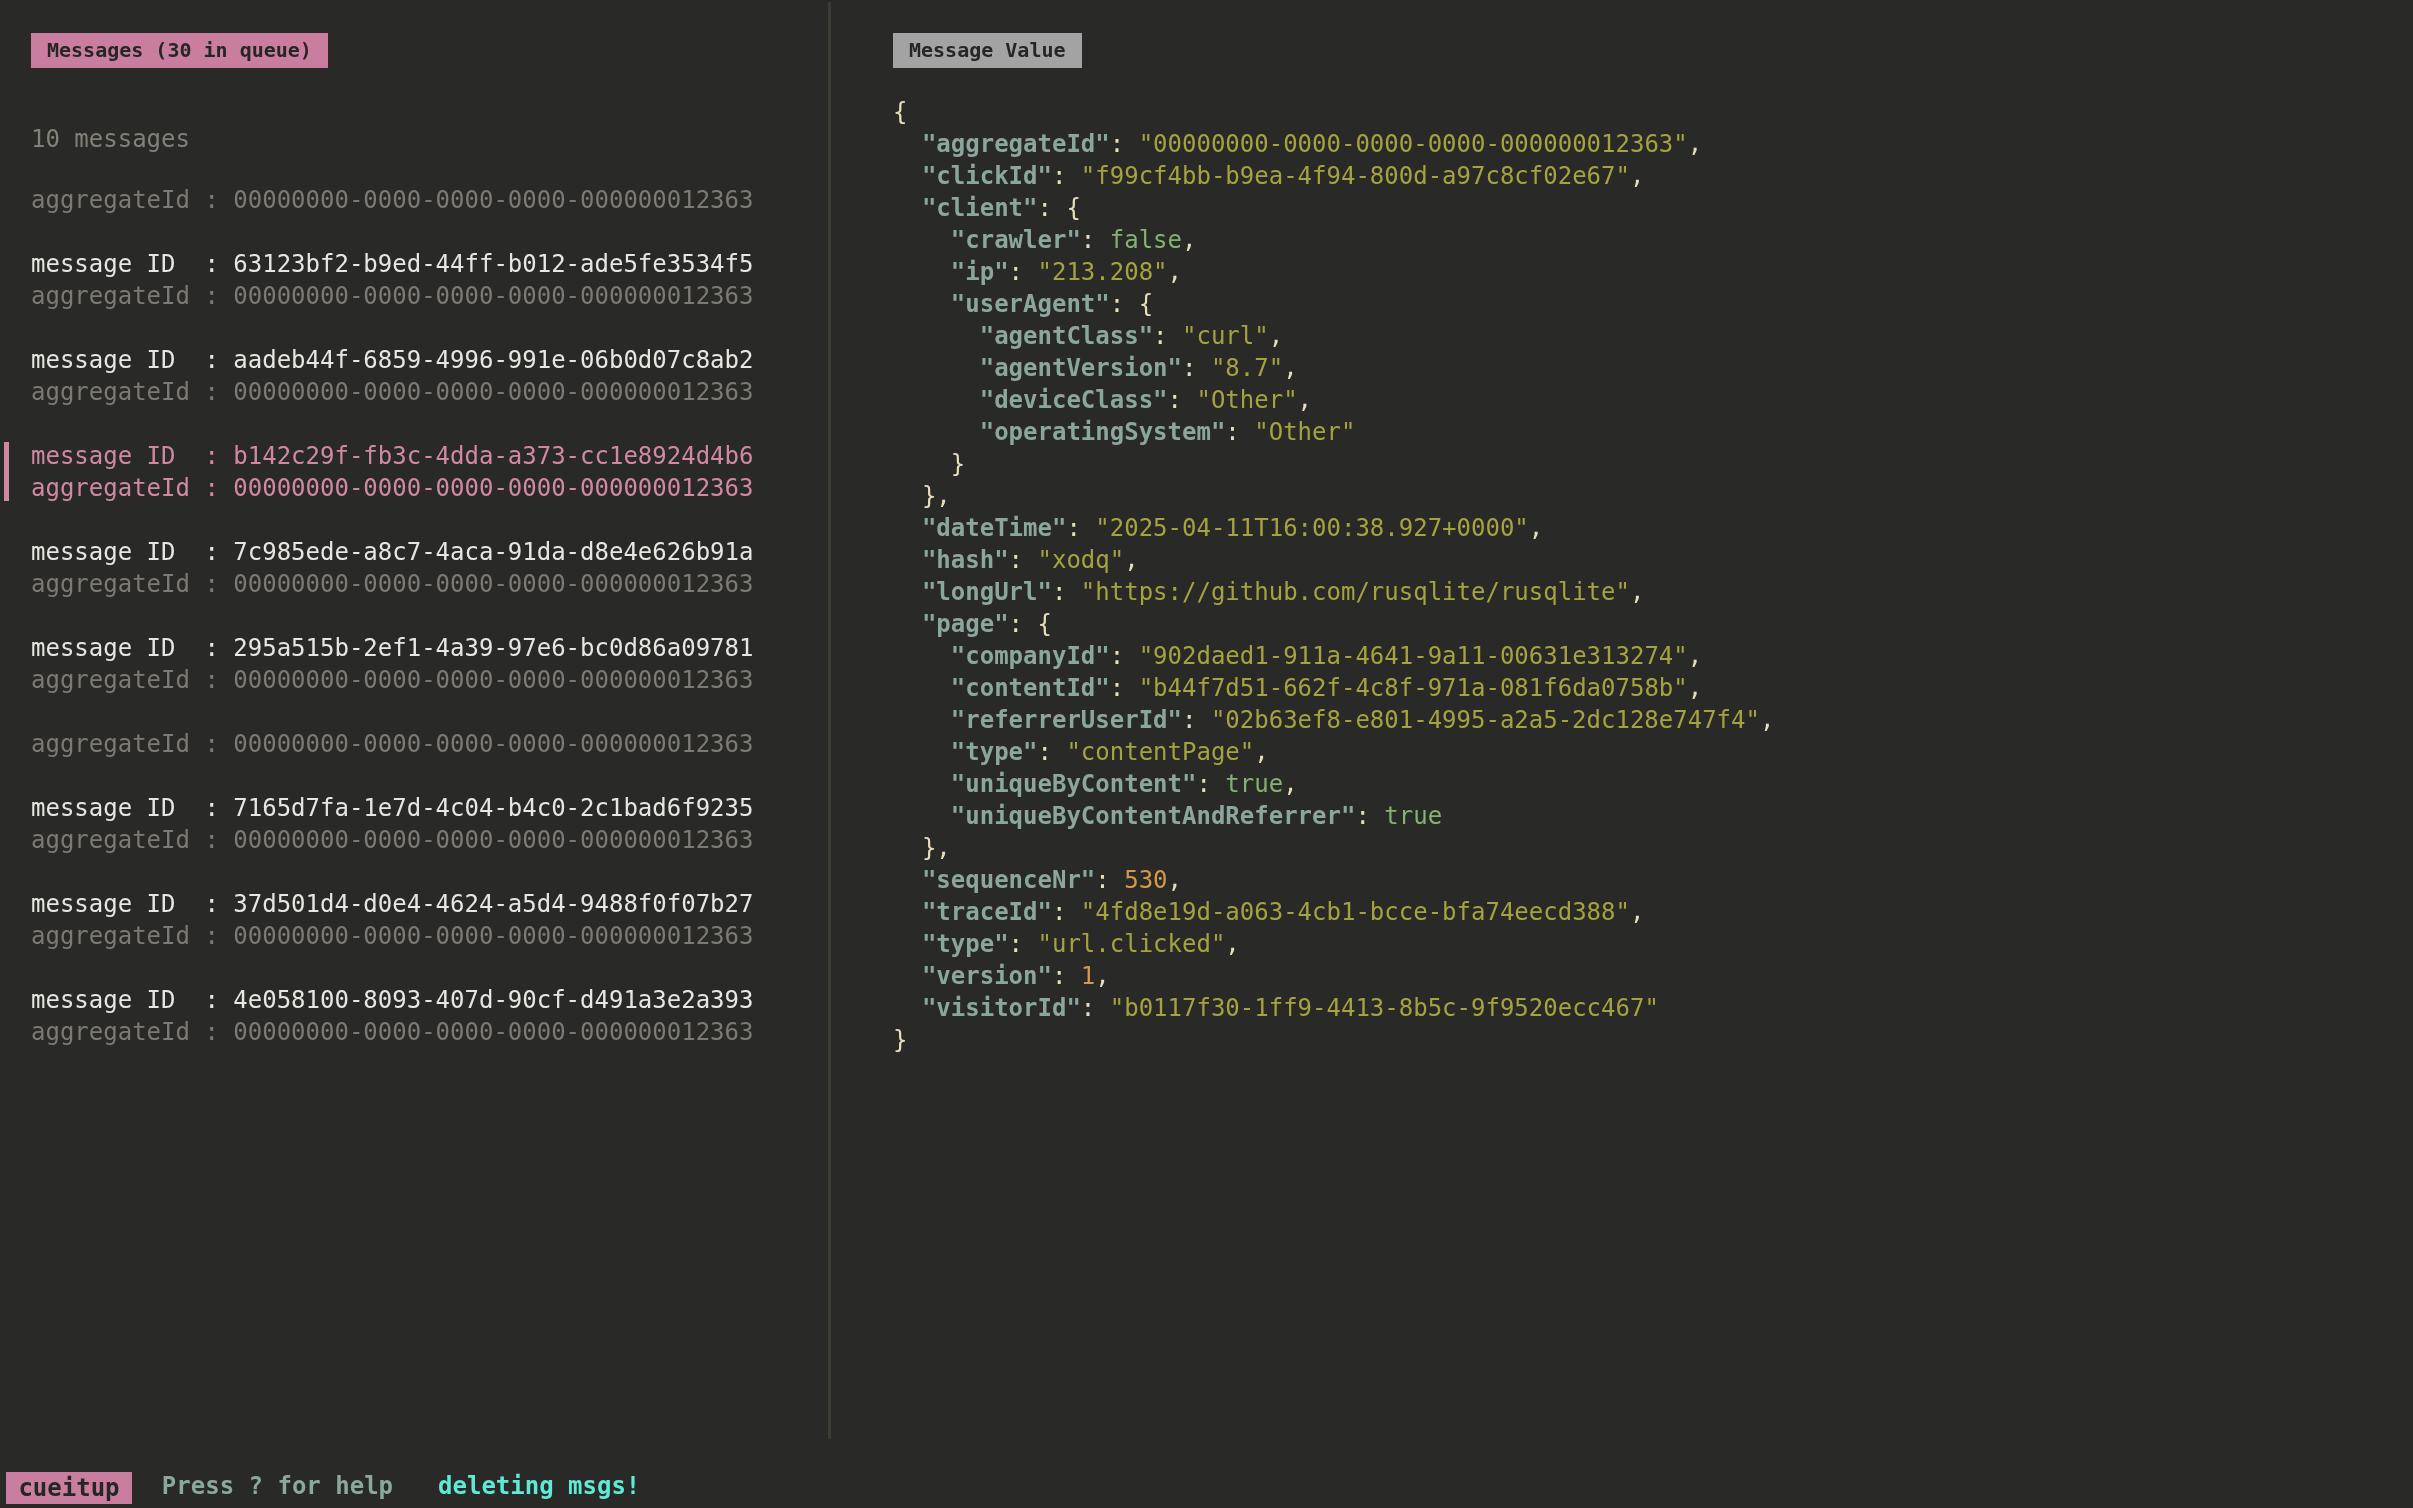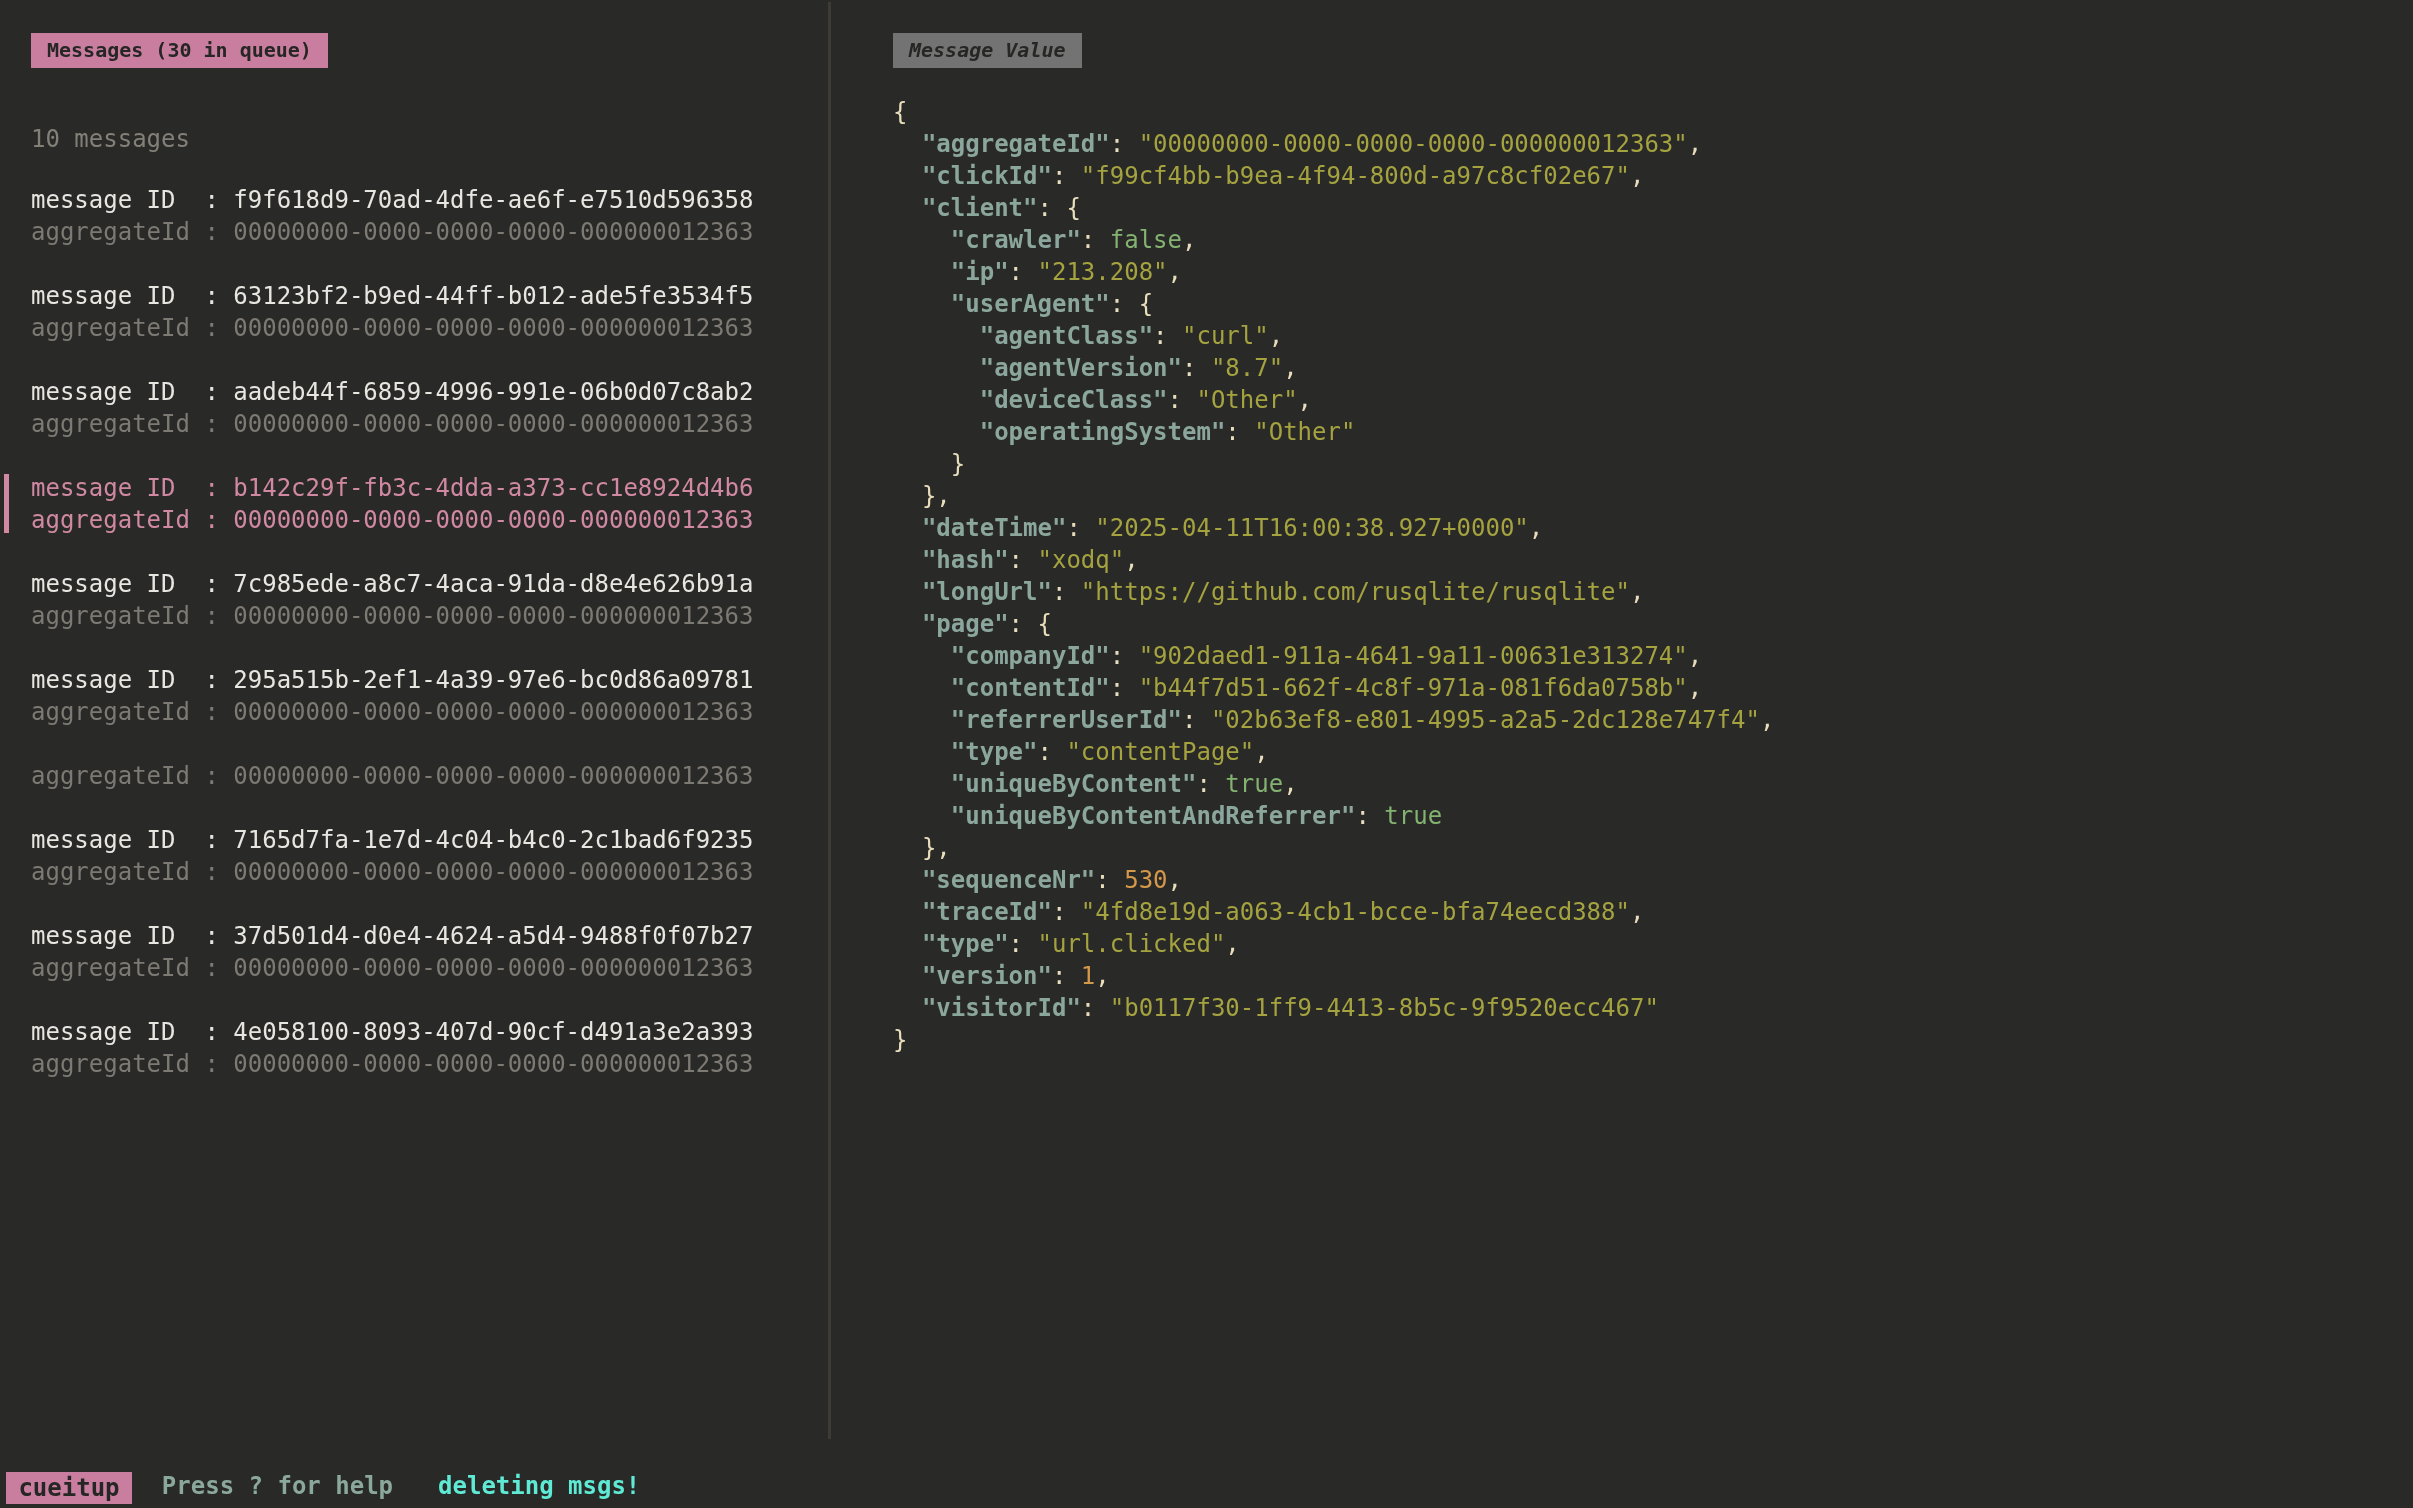--- a/index.html
+++ b/index.html
@@ -15,21 +15,21 @@
   .badge {
     display: inline-block;
     font-weight: bold;
     font-size: 20px;
     line-height: 35px;
     padding: 0 16px;
     color: #262625;
     white-space: pre;
   }
   .badge-pink { background: #ca7e9f; }
-  .badge-tan  { background: #737373; font-style: italic; }
+  .badge-tan  { background: #a3a3a3; }
 
   
   .left-panel { position: absolute; left: 31px; top: 33px; }
   .count {
     margin-top: 55px;
     color: #838078;
     line-height: 32px;
     white-space: pre;
   }
   .msg-list { margin-top: 29px; }
@@ -83,21 +83,20 @@
   .status-msg { margin-left: 45px; color: #5eead4; font-weight: bold; }
 </style>
 </head>
 <body>
 
 <div class="left-panel">
   <span class="badge badge-pink">Messages (30 in queue)</span>
   <div class="count">10 messages</div>
   <div class="msg-list">
       <div class="msg">
-        <div class="msg-line1">message ID  : f9f618d9-70ad-4dfe-ae6f-e7510d596358</div>
         <div class="msg-line2">aggregateId : 00000000-0000-0000-0000-000000012363</div>
       </div>
       <div class="msg">
         <div class="msg-line1">message ID  : 63123bf2-b9ed-44ff-b012-ade5fe3534f5</div>
         <div class="msg-line2">aggregateId : 00000000-0000-0000-0000-000000012363</div>
       </div>
       <div class="msg">
         <div class="msg-line1">message ID  : aadeb44f-6859-4996-991e-06b0d07c8ab2</div>
         <div class="msg-line2">aggregateId : 00000000-0000-0000-0000-000000012363</div>
       </div>

